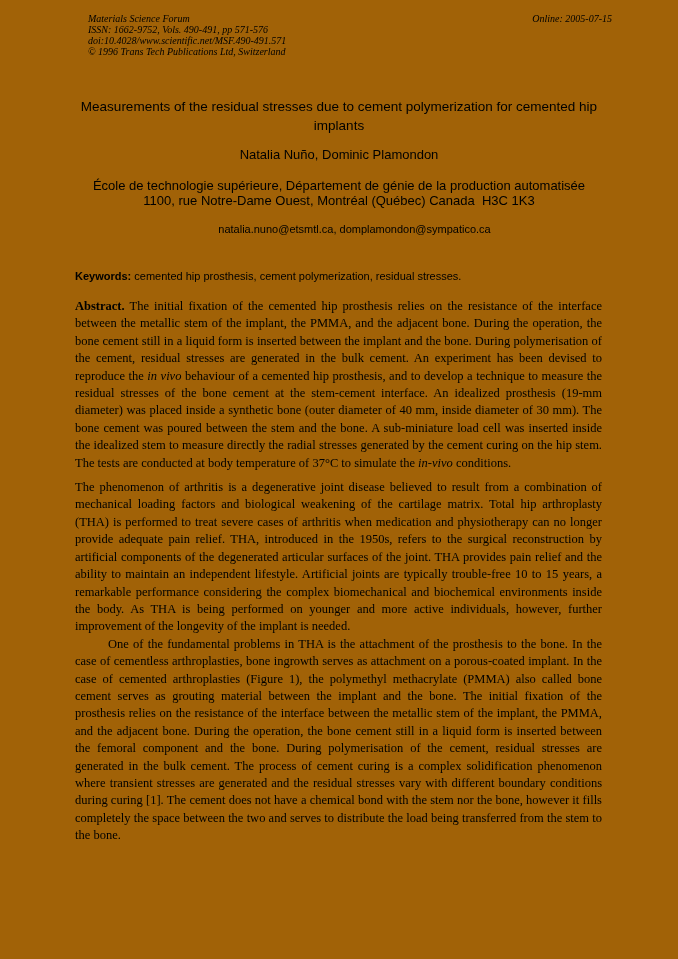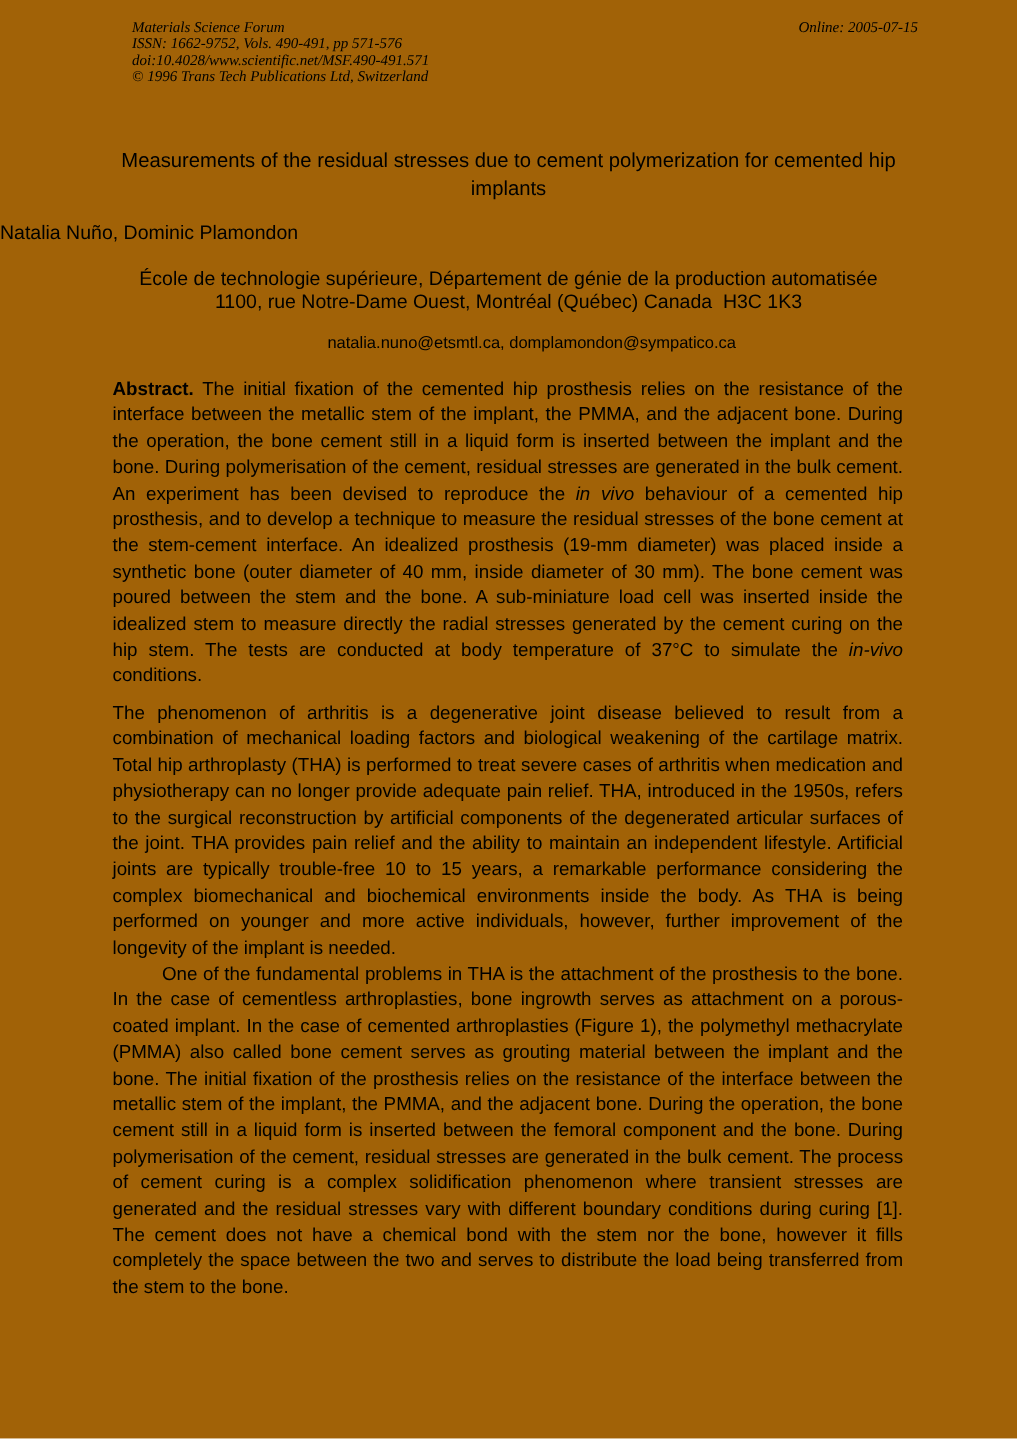--- a/index.html
+++ b/index.html
@@ -35,21 +35,21 @@
     margin: 40px auto 0 auto;
     max-width: 552px;
     text-align: center;
     font-family: "Liberation Sans", sans-serif;
     font-weight: normal;
     font-size: 13.5px;
     line-height: 19px;
   }
   .authors {
     margin-top: 12px;
-    text-align: left;
+    text-align: center;
     font-family: "Liberation Sans", sans-serif;
     font-size: 13px;
     line-height: 16px;
   }
   .affiliation {
     margin-top: 15px;
     text-align: center;
     font-family: "Liberation Sans", sans-serif;
     font-size: 13px;
     line-height: 15px;
@@ -68,21 +68,21 @@
     margin: 33px 76px 0 75px;
     font-family: "Liberation Sans", sans-serif;
     font-size: 11px;
     line-height: 14px;
   }
   .keywords .kw-label { font-weight: bold; }
 
   
   .body-para {
     margin: 0 76px 0 75px;
-    font-family: Liberation Sans, sans-serif;
+    font-family: Liberation Serif, serif;
     font-size: 12.5px;
     line-height: 17.4px;
     text-align: justify;
   }
   .abstract { margin-top: 15px; }
   .abstract .abs-label { font-weight: bold; }
   .section-heading {
     margin: 13px 76px 0 75px;
     font-family: "Liberation Serif", serif;
     font-weight: bold;
@@ -111,20 +111,21 @@
 
   <div class="authors">Natalia Nuño, Dominic Plamondon</div>
 
   <div class="affiliation">
     <div>École de technologie supérieure, Département de génie de la production automatisée</div>
     <div>1100, rue Notre-Dame Ouest, Montréal (Québec) Canada &nbsp;H3C 1K3</div>
   </div>
 
   <div class="emails">natalia.nuno@etsmtl.ca, domplamondon@sympatico.ca</div>
 
+  <p class="keywords"><span class="kw-label">Keywords:</span><span> cemented hip prosthesis, cement polymerization, residual stresses.</span></p>
 
   <p class="body-para abstract"><span class="abs-label">Abstract.</span><span><span> The initial fixation of the cemented hip prosthesis relies on the resistance of the interface between the metallic stem of the implant, the PMMA, and the adjacent bone. During the operation, the bone cement still in a liquid form is inserted between the implant and the bone. During polymerisation of the cement, residual stresses are generated in the bulk cement. An experiment has been devised to reproduce the </span><span style="font-style: italic;">in vivo</span><span> behaviour of a cemented hip prosthesis, and to develop a technique to measure the residual stresses of the bone cement at the stem-cement interface. An idealized prosthesis (19-mm diameter) was placed inside a synthetic bone (outer diameter of 40 mm, inside diameter of 30 mm). The bone cement was poured between the stem and the bone. A sub-miniature load cell was inserted inside the idealized stem to measure directly the radial stresses generated by the cement curing on the hip stem. The tests are conducted at body temperature of 37°C to simulate the </span><span style="font-style: italic;">in-vivo</span><span> conditions.</span></span></p>
 
 
   <p class="body-para after-heading"><span>The phenomenon of arthritis is a degenerative joint disease believed to result from a combination of mechanical loading factors and biological weakening of the cartilage matrix. Total hip arthroplasty (THA) is performed to treat severe cases of arthritis when medication and physiotherapy can no longer provide adequate pain relief. THA, introduced in the 1950s, refers to the surgical reconstruction by artificial components of the degenerated articular surfaces of the joint. THA provides pain relief and the ability to maintain an independent lifestyle. Artificial joints are typically trouble-free 10 to 15 years, a remarkable performance considering the complex biomechanical and biochemical environments inside the body. As THA is being performed on younger and more active individuals, however, further improvement of the longevity of the implant is needed.</span></p>
 
   <p class="body-para indent-first"><span>One of the fundamental problems in THA is the attachment of the prosthesis to the bone. In the case of cementless arthroplasties, bone ingrowth serves as attachment on a porous-coated implant. In the case of cemented arthroplasties (Figure 1), the polymethyl methacrylate (PMMA) also called bone cement serves as grouting material between the implant and the bone. The initial fixation of the prosthesis relies on the resistance of the interface between the metallic stem of the implant, the PMMA, and the adjacent bone. During the operation, the bone cement still in a liquid form is inserted between the femoral component and the bone. During polymerisation of the cement, residual stresses are generated in the bulk cement. The process of cement curing is a complex solidification phenomenon where transient stresses are generated and the residual stresses vary with different boundary conditions during curing [1]. The cement does not have a chemical bond with the stem nor the bone, however it fills completely the space between the two and serves to distribute the load being transferred from the stem to the bone.</span></p>
 
 </div>
 

